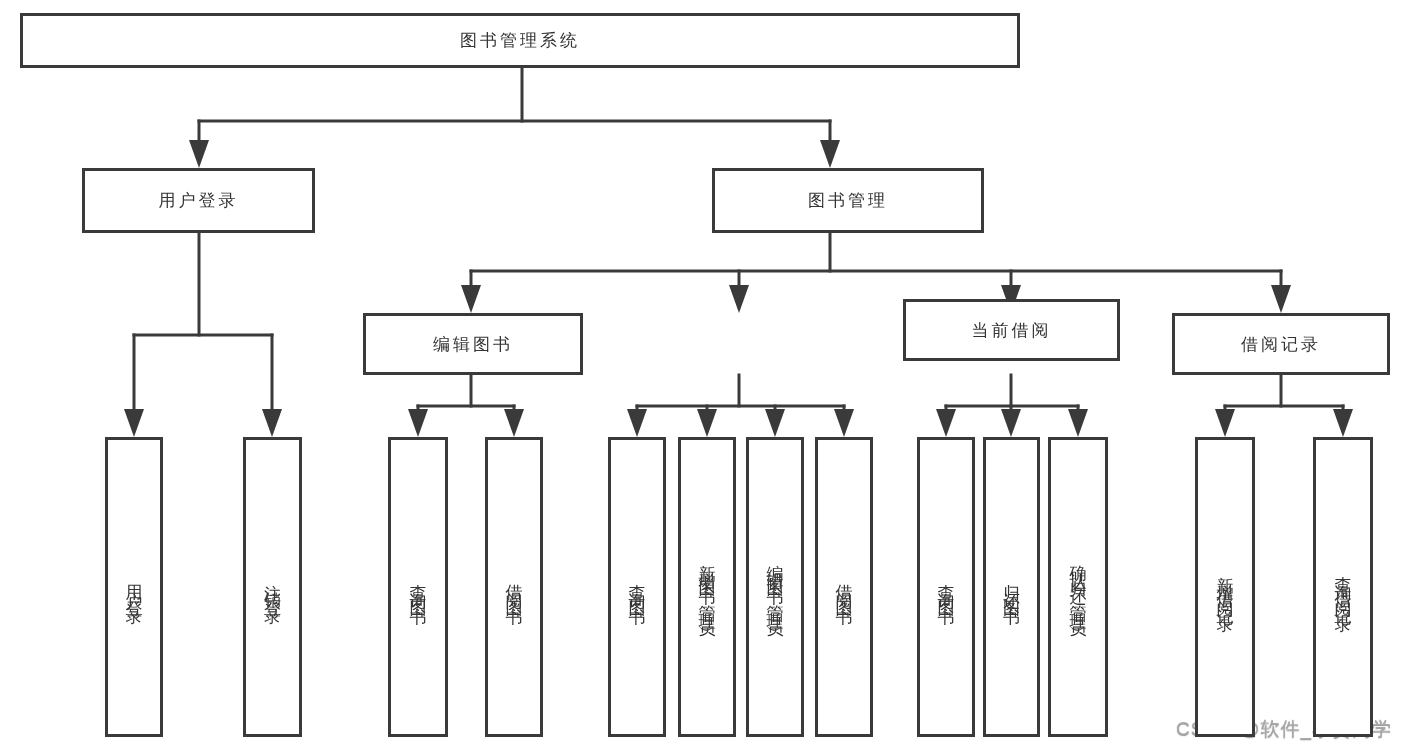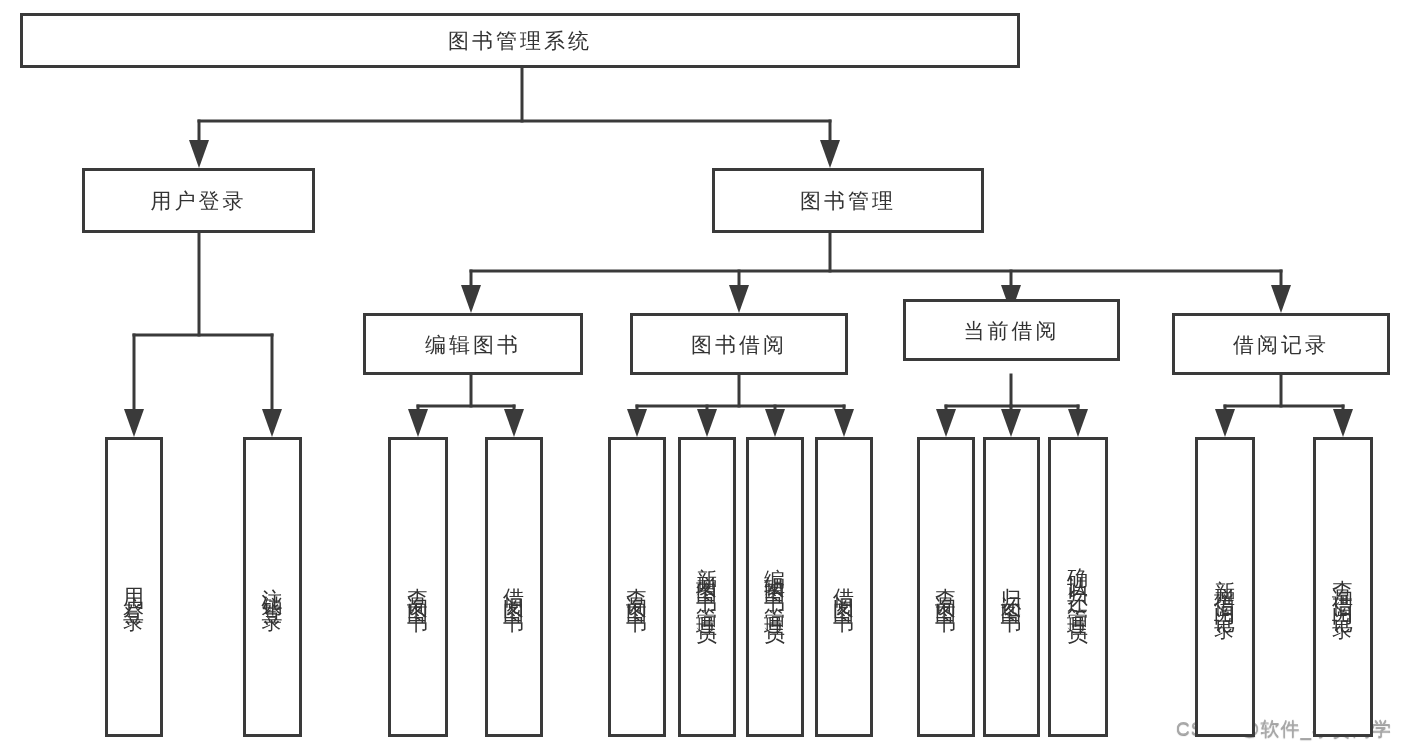--- a/index.html
+++ b/index.html
@@ -25,21 +25,21 @@
   .node {
     position: absolute;
     box-sizing: border-box;
     border: 3px solid #3a3a3a;
     background: #ffffff;
     color: #333333;
     display: flex;
     align-items: center;
     justify-content: center;
     text-align: center;
-    font-size: 21px;
+    font-size: 17px;
     line-height: 1;
   }
   .node.horizontal {
     letter-spacing: 3px;
   }
   .node.vertical {
     writing-mode: vertical-rl;
     text-orientation: mixed;
     letter-spacing: 8px;
     padding: 6px 0;
@@ -112,21 +112,20 @@
       <line x1="1225" y1="406" x2="1225" y2="415" stroke="#3a3a3a" stroke-width="3" stroke-linecap="square"></line>
       <polygon points="1215,409 1235,409 1225,437" fill="#3a3a3a"></polygon>
       <line x1="1343" y1="406" x2="1343" y2="415" stroke="#3a3a3a" stroke-width="3" stroke-linecap="square"></line>
       <polygon points="1333,409 1353,409 1343,437" fill="#3a3a3a"></polygon>
     </svg>
   <div class="watermark" style="color: rgb(169, 169, 169);">CSDN @软件_小贺同学</div>
 <div class="node horizontal" style="left: 20px; top: 13px; width: 1000px; height: 55px;">图书管理系统</div>
     <div class="node horizontal" style="left: 82px; top: 168px; width: 233px; height: 65px;">用户登录</div>
     <div class="node horizontal" style="left: 712px; top: 168px; width: 272px; height: 65px;">图书管理</div>
     <div class="node horizontal" style="left: 363px; top: 313px; width: 220px; height: 62px;">编辑图书</div>
-    <div class="node horizontal" style="left: 630px; top: 313px; width: 218px; height: 62px;">图书借阅</div>
     <div class="node horizontal" style="left: 903px; top: 299px; width: 217px; height: 62px;">当前借阅</div>
     <div class="node horizontal" style="left: 1172px; top: 313px; width: 218px; height: 62px;">借阅记录</div>
     <div class="node vertical" style="left: 105px; top: 437px; width: 58px; height: 300px;">用户登录</div>
     <div class="node vertical" style="left: 243px; top: 437px; width: 59px; height: 300px;">注销登录</div>
     <div class="node vertical" style="left: 388px; top: 437px; width: 60px; height: 300px;">查询图书</div>
     <div class="node vertical" style="left: 485px; top: 437px; width: 58px; height: 300px;">借阅图书</div>
     <div class="node vertical" style="left: 608px; top: 437px; width: 58px; height: 300px;">查询图书</div>
     <div class="node vertical" style="left: 678px; top: 437px; width: 58px; height: 300px;">新增图书（管理员）</div>
     <div class="node vertical" style="left: 746px; top: 437px; width: 58px; height: 300px;">编辑图书（管理员）</div>
     <div class="node vertical" style="left: 815px; top: 437px; width: 58px; height: 300px;">借阅图书</div>

